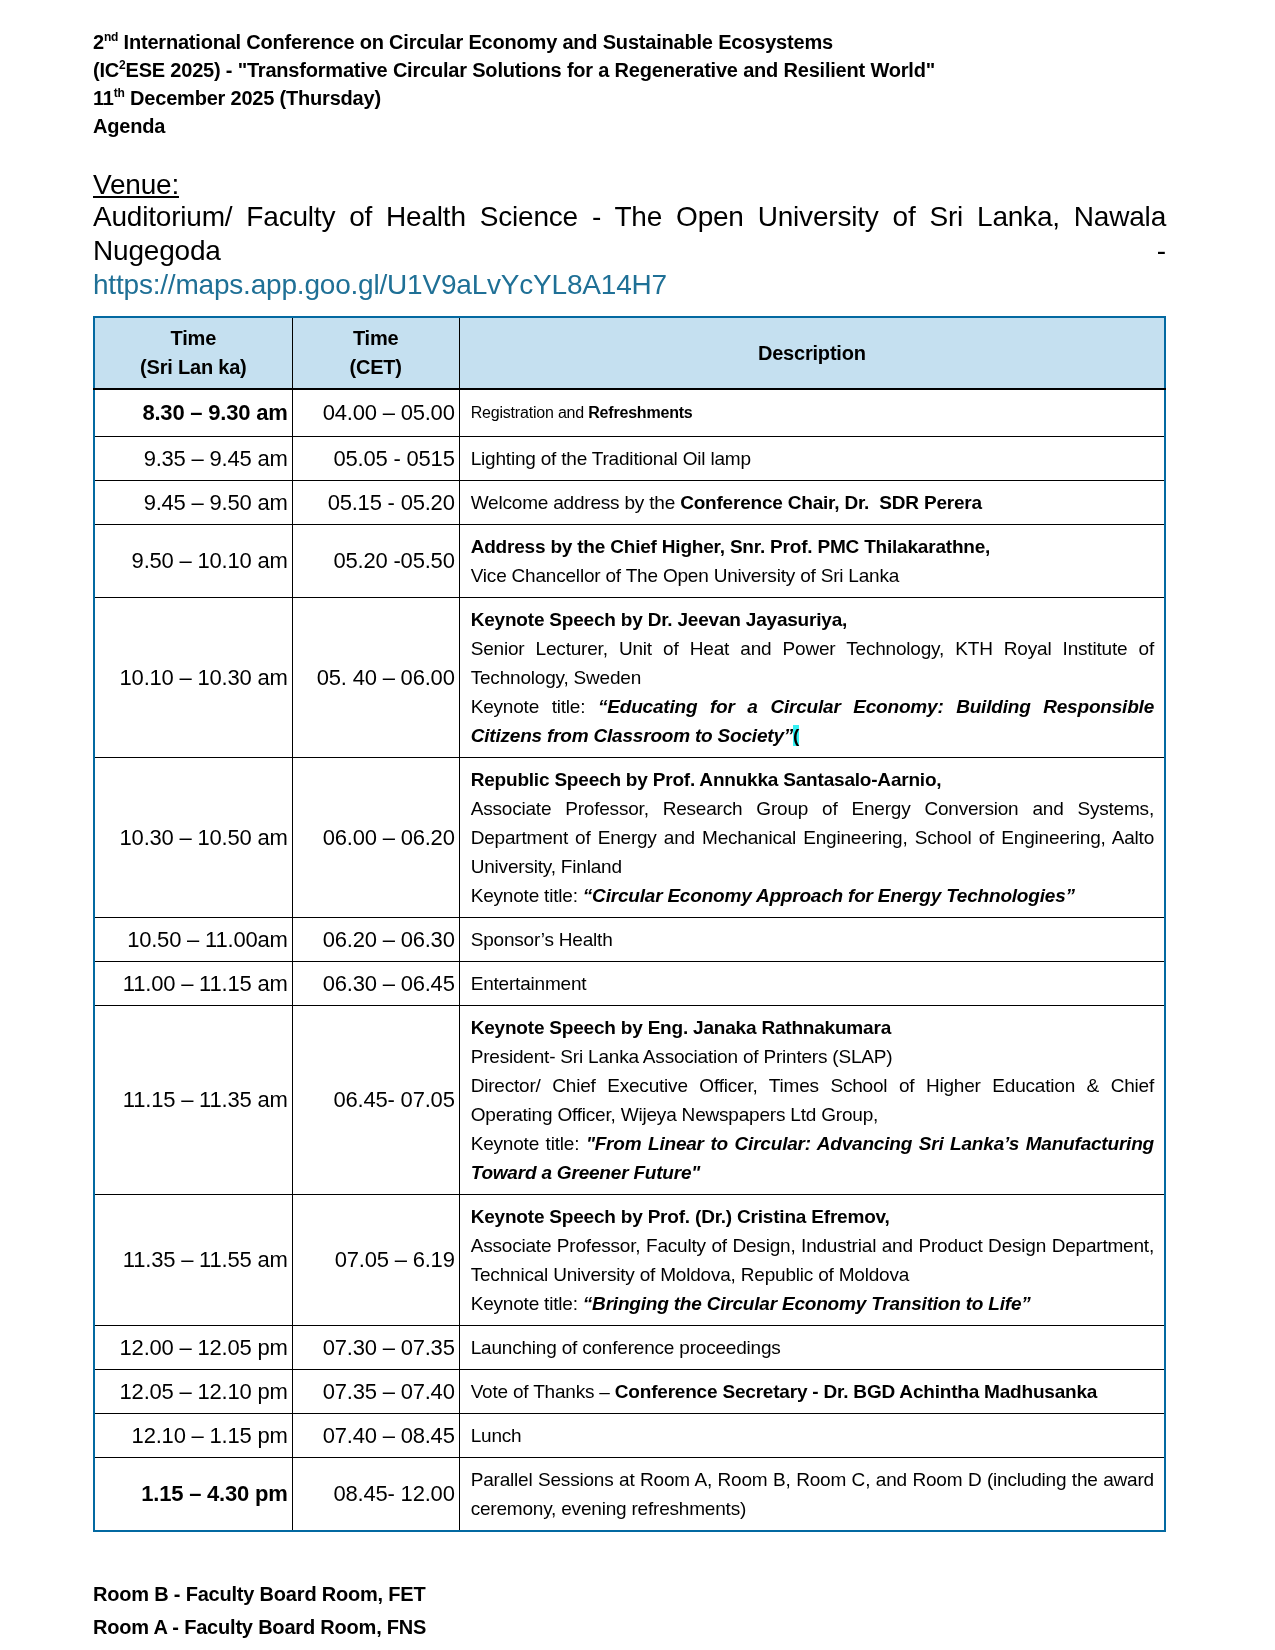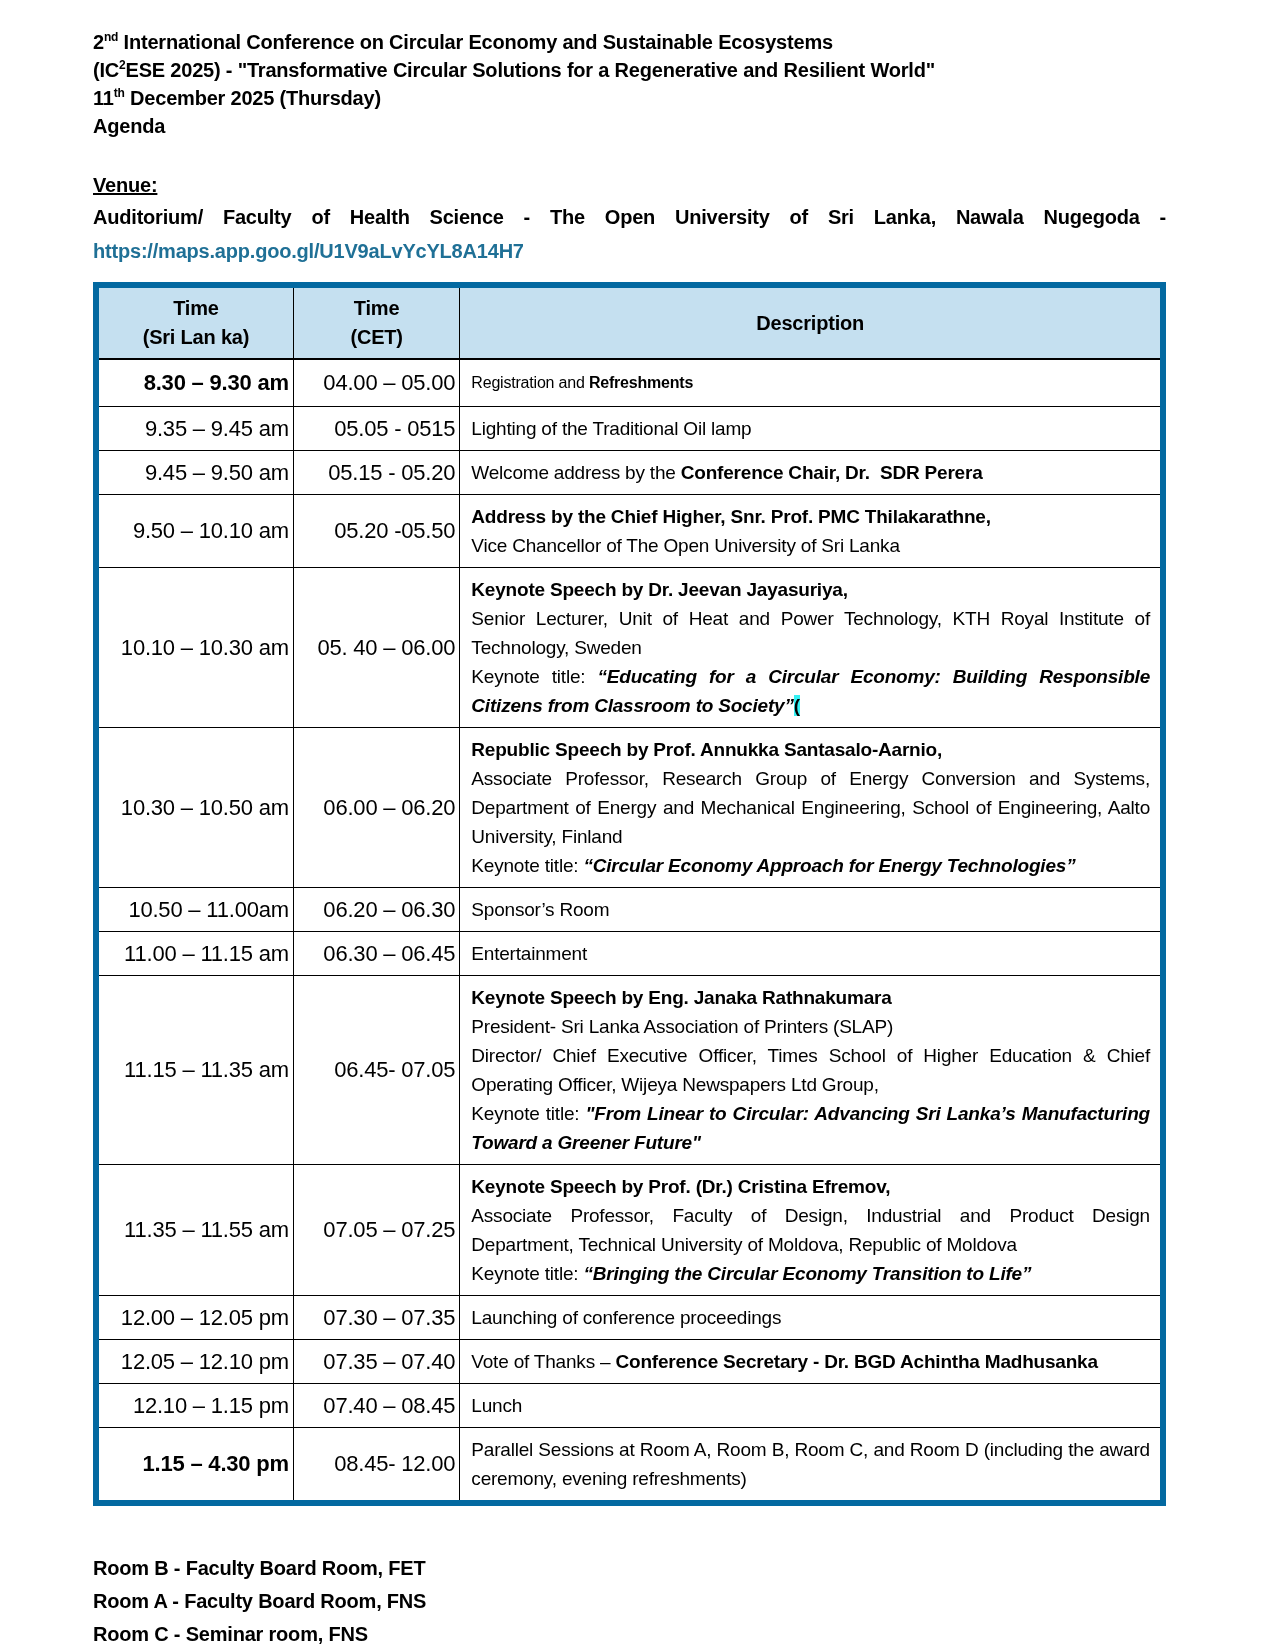--- a/index.html
+++ b/index.html
@@ -13,30 +13,30 @@
   }
   .doc {
     box-sizing: border-box;
     width: 1275px;
     padding: 28px 109px 40px 93px;
   }
   
   .title { text-align: left; font-weight: bold; font-size: 20px; line-height: 28px; }
   .title sup { font-size: 12px; vertical-align: super; line-height: 0; }
   
-  .venue { margin-top: 30px; font-size: 20px; font-weight: bold; }
+  .venue { margin-top: 30px; font-size: 28px; font-weight: normal; }
   .venue-label { text-decoration: underline; line-height: 30px; }
   .venue-address { text-align: justify; text-align-last: justify; line-height: 34px; }
   .venue-link { color: var(--link-color, #1f7096); line-height: 34px; cursor: pointer; }
   
   table.agenda {
     width: 100%;
     border-collapse: collapse;
     margin-top: 14px;
-    border: 6px solid #0369a1;
+    border: 2px solid #0369a1;
   }
   table.agenda th, table.agenda td { border: 1px solid #000; }
   table.agenda thead th {
     background: var(--header-bg, #c5e0f0);
     font-size: 20px;
     font-weight: bold;
     line-height: 29px;
     padding: 6px 4px;
     text-align: center;
     vertical-align: middle;
@@ -150,21 +150,21 @@
           <td class="desc">
             <p><span class="b">Republic Speech by Prof. Annukka Santasalo-Aarnio,</span></p>
             <p><span>Associate Professor, Research Group of Energy Conversion and Systems, Department of Energy and Mechanical Engineering, School of Engineering, Aalto University, Finland</span></p>
             <p><span>Keynote title: </span><span class="b i">“Circular Economy Approach for Energy Technologies”</span></p>
           </td>
         </tr>
         <tr>
           <td class="time">10.50 – 11.00am</td>
           <td class="time">06.20 – 06.30</td>
           <td class="desc">
-            <p><span>Sponsor’s Room</span></p>
+            <p><span>Sponsor’s Health</span></p>
           </td>
         </tr>
         <tr>
           <td class="time">11.00 – 11.15 am</td>
           <td class="time">06.30 – 06.45</td>
           <td class="desc">
             <p><span>Entertainment</span></p>
           </td>
         </tr>
         <tr>
@@ -172,21 +172,21 @@
           <td class="time">06.45- 07.05</td>
           <td class="desc">
             <p><span class="b">Keynote Speech by Eng. Janaka Rathnakumara</span></p>
             <p><span>President- Sri Lanka Association of Printers (SLAP)</span></p>
             <p><span>Director/ Chief Executive Officer, Times School of Higher Education &amp; Chief Operating Officer, Wijeya Newspapers Ltd Group,</span></p>
             <p><span>Keynote title: </span><span class="b i">"From Linear to Circular: Advancing Sri Lanka’s Manufacturing Toward a Greener Future"</span></p>
           </td>
         </tr>
         <tr>
           <td class="time">11.35 – 11.55 am</td>
-          <td class="time">07.05 – 07.25</td>
+          <td class="time">07.05 – 6.19</td>
           <td class="desc">
             <p><span class="b">Keynote Speech by Prof. (Dr.) Cristina Efremov,</span></p>
             <p><span>Associate Professor, Faculty of Design, Industrial and Product Design Department, Technical University of Moldova, Republic of Moldova</span></p>
             <p><span>Keynote title: </span><span class="b i">“Bringing the Circular Economy Transition to Life”</span></p>
           </td>
         </tr>
         <tr>
           <td class="time">12.00 – 12.05 pm</td>
           <td class="time">07.30 – 07.35</td>
           <td class="desc">

